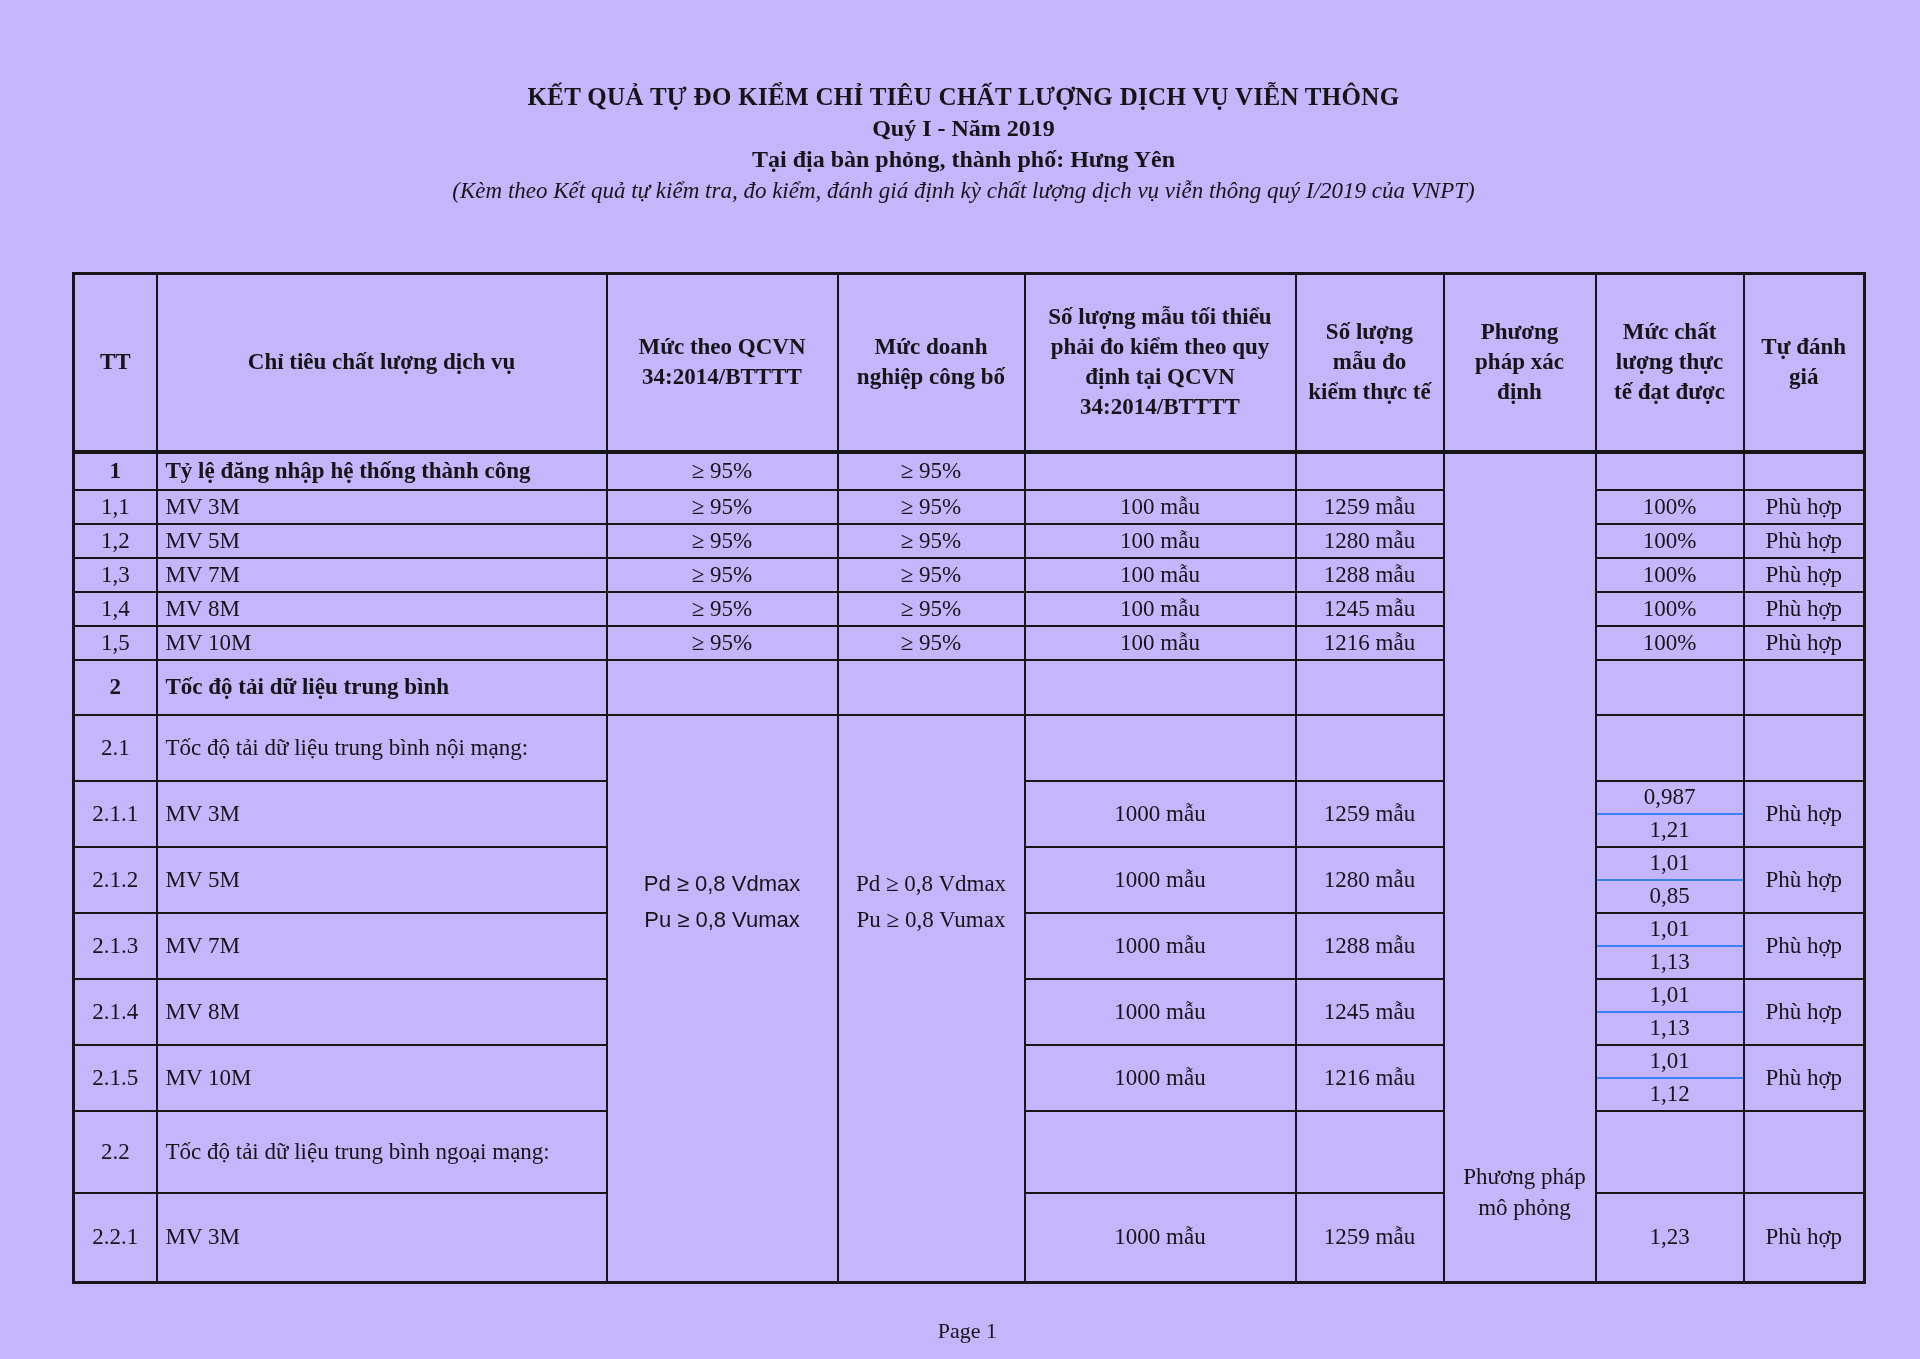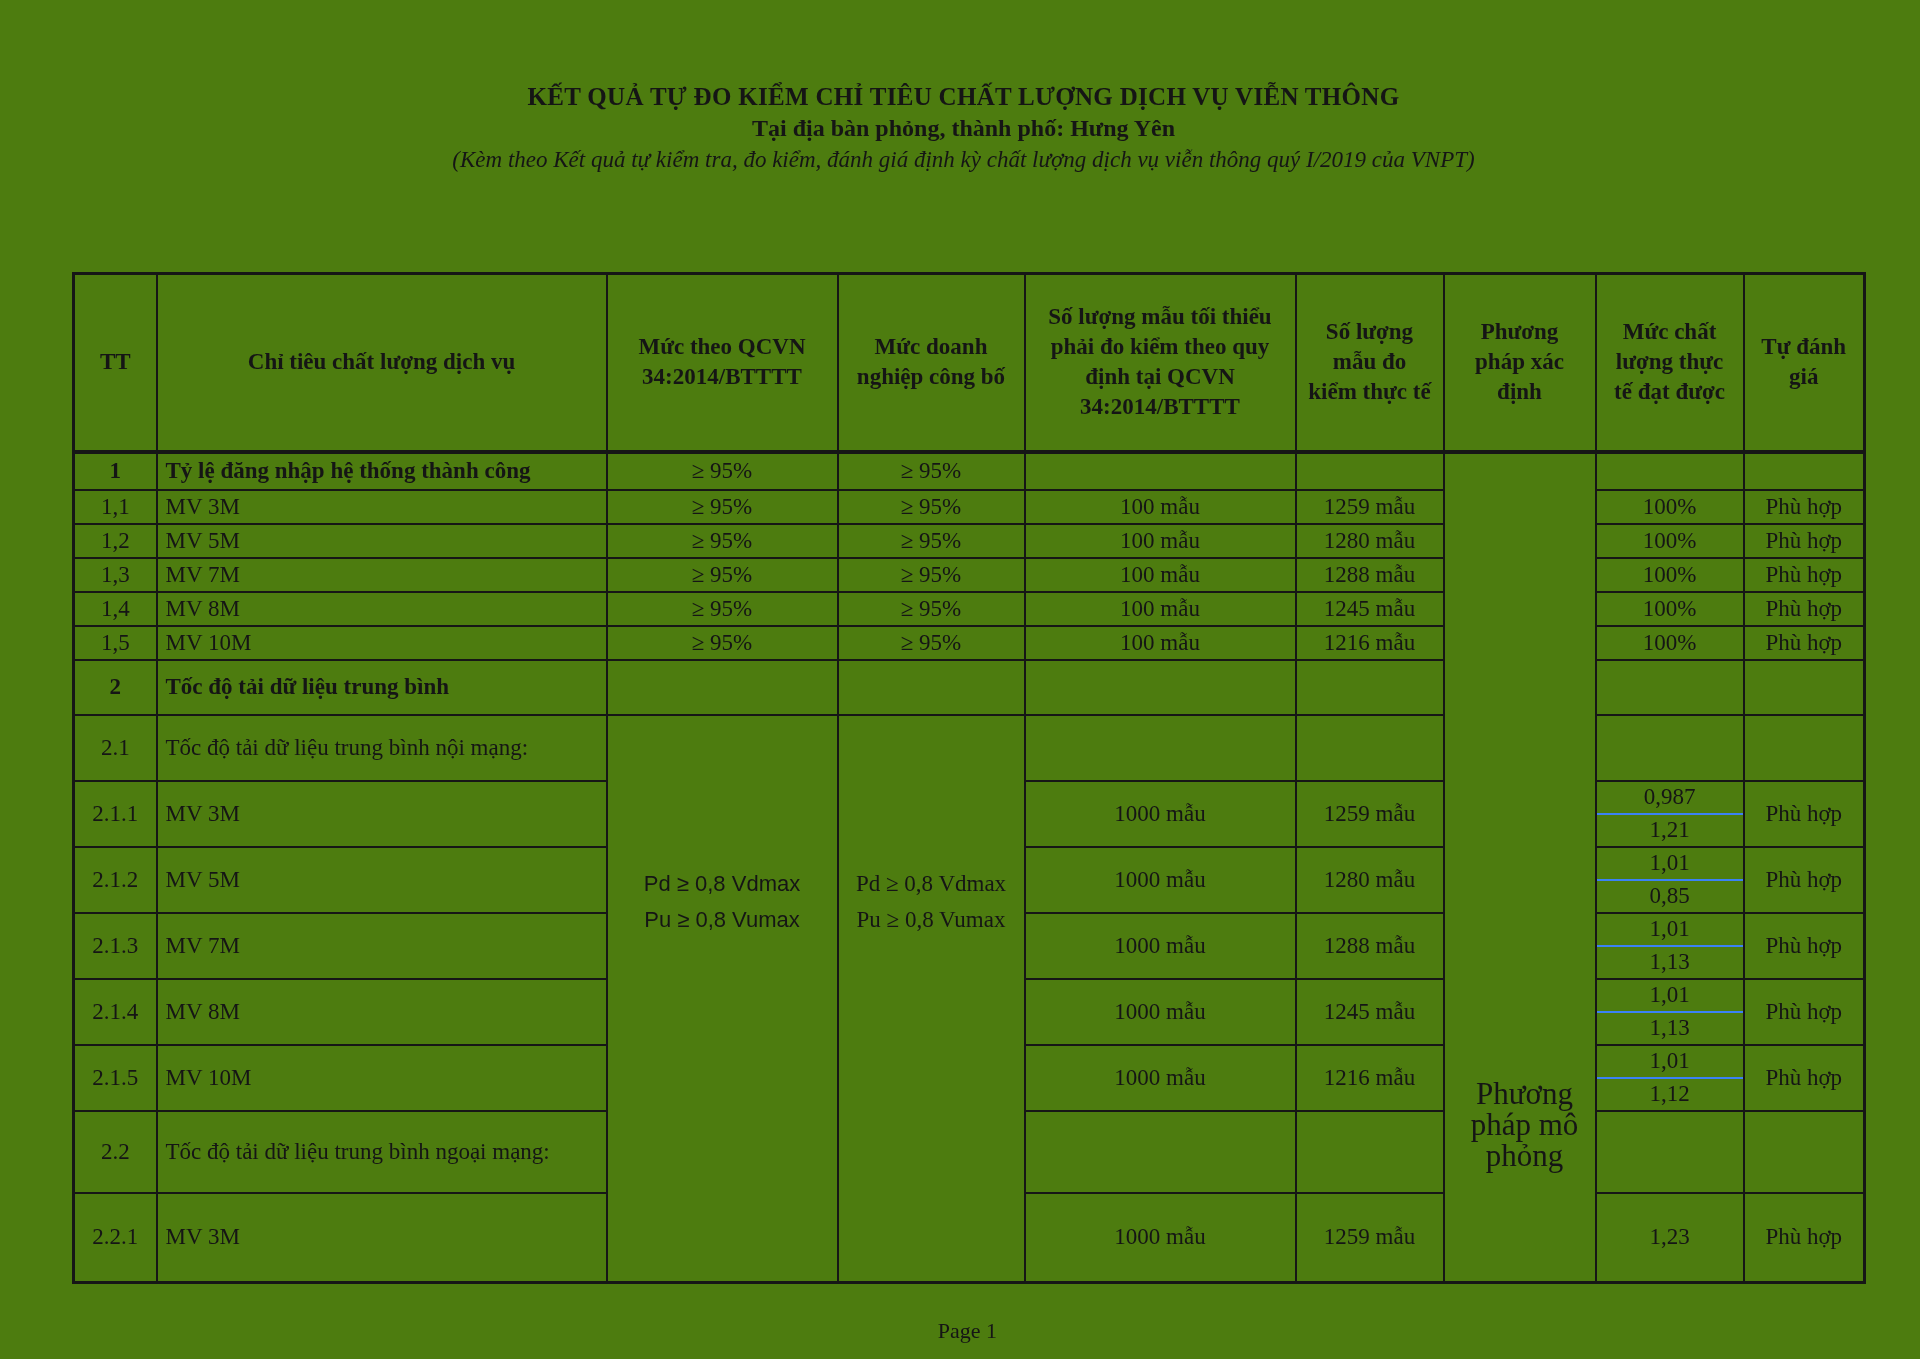--- a/index.html
+++ b/index.html
@@ -1,21 +1,21 @@
 <!DOCTYPE html>
 <html><head>
 <meta charset="utf-8">
 <style>
   html,body{margin:0;padding:0;}
   body{
     width:1920px;height:1359px;background:#ffffff;
     font-family:"Liberation Serif",serif;color:#151515;
     position:relative;overflow:hidden;
   }
-  .page{position:absolute;left:0;top:0;width:1920px;height:1359px;background:#4d7c0f;}
+  .page{position:absolute;left:0;top:0;width:1920px;height:1359px;background:#c4b5fd;}
   .titles{position:absolute;left:64px;top:80px;width:1799px;text-align:center;}
   .t-main{font-weight:bold;font-size:25px;line-height:33px;white-space:nowrap;letter-spacing:.3px;}
   .t-sub{font-weight:bold;font-size:24px;line-height:31px;white-space:nowrap;}
   .t-note{font-style:italic;font-size:23px;line-height:31px;white-space:nowrap;}
 
   table.qtable{
     position:absolute;left:72px;top:272px;width:1791px;
     border-collapse:collapse;table-layout:fixed;
     font-family:"Liberation Serif",serif;
   }
@@ -35,40 +35,41 @@
   .h82{height:82px;} .h90{height:90px;}
 
   
   .qmerge{vertical-align:top;text-align:center;}
   .qmerge .inner{margin-top:150px;}
   .qmerge .inner div{line-height:36px;font-size:23px;}
   .qmerge.sans .inner div{font-family:"Liberation Sans",sans-serif;font-size:22px;}
 
   
   .method-cell{vertical-align:bottom;text-align:center;}
-  .method-cell .inner{width:152px;margin:0 auto 110px auto;font-size:31px;line-height:31px;}
+  .method-cell .inner{width:152px;margin:0 auto 58px auto;font-size:23px;line-height:31px;}
 
   
   .qsplit{padding:0 !important;vertical-align:middle;}
   .qsplit .stack{display:flex;flex-direction:column;height:64px;}
   .qsplit .half{flex:1;display:flex;align-items:center;justify-content:center;}
   .qsplit .half.top{border-bottom:2px solid #3b82f6;}
 
   .pagenum{
     position:absolute;left:72px;top:1294px;width:1791px;
     text-align:center;font-size:22px;font-family:"Liberation Serif",serif;margin-top:24px;
   }
 </style>
 </head>
 <body>
 
 <div class="page">
 
   <div class="titles">
     <div class="t-main">KẾT QUẢ TỰ ĐO KIỂM CHỈ TIÊU CHẤT LƯỢNG DỊCH VỤ VIỄN THÔNG</div>
+    <div class="t-sub">Quý I - Năm 2019</div>
     <div class="t-sub">Tại địa bàn phỏng, thành phố: Hưng Yên</div>
     <div class="t-note">(Kèm theo Kết quả tự kiểm tra, đo kiểm, đánh giá định kỳ chất lượng dịch vụ viễn thông quý I/2019 của VNPT)</div>
   </div>
 
   <table class="qtable">
     <colgroup>
       <col style="width:83px">
         <col style="width:450px">
         <col style="width:231px">
       <col style="width:187px">

